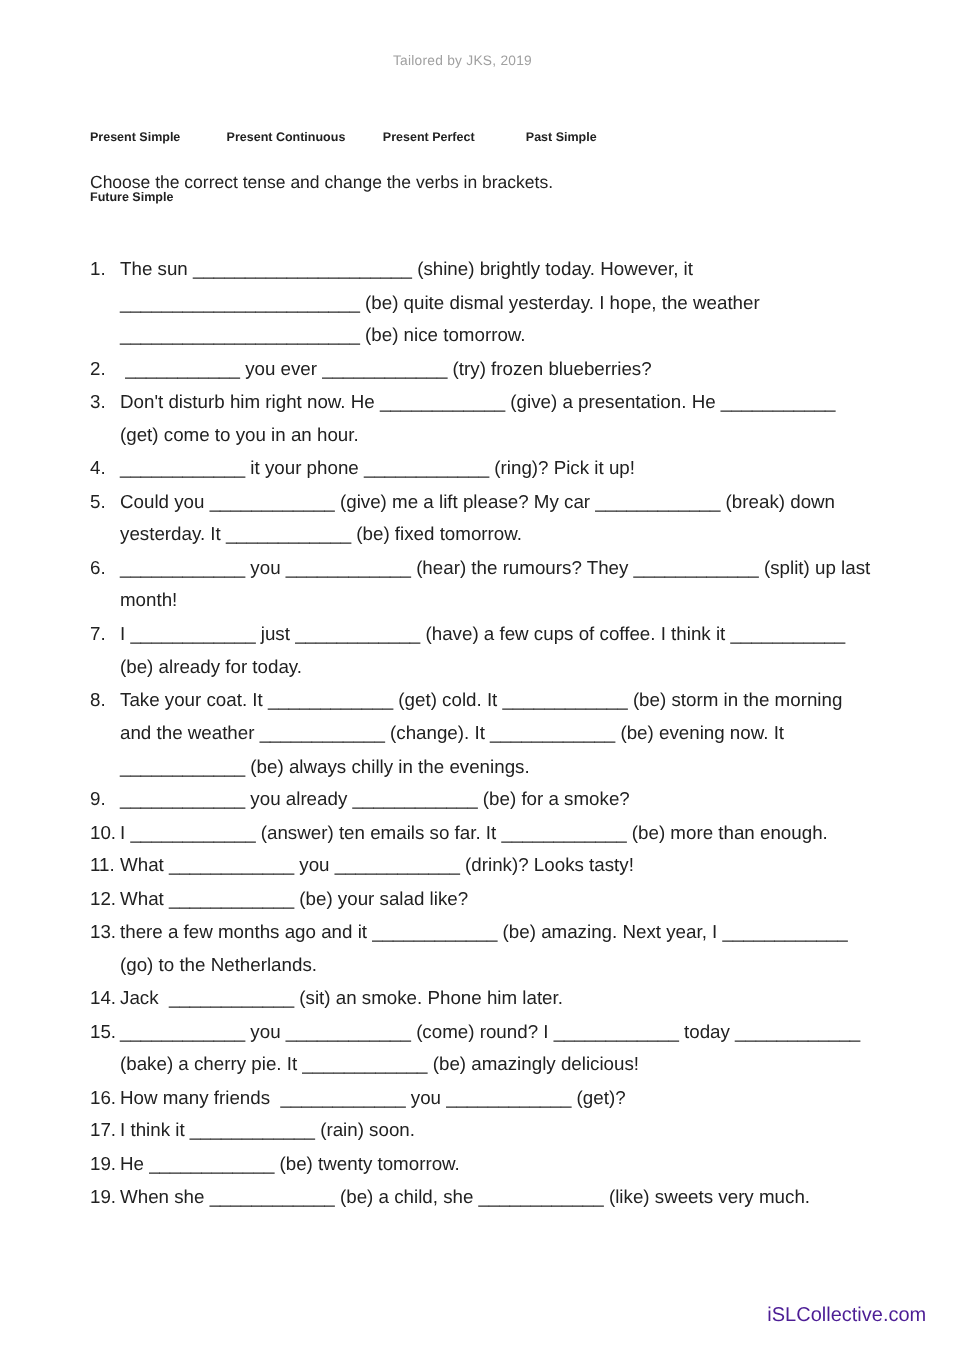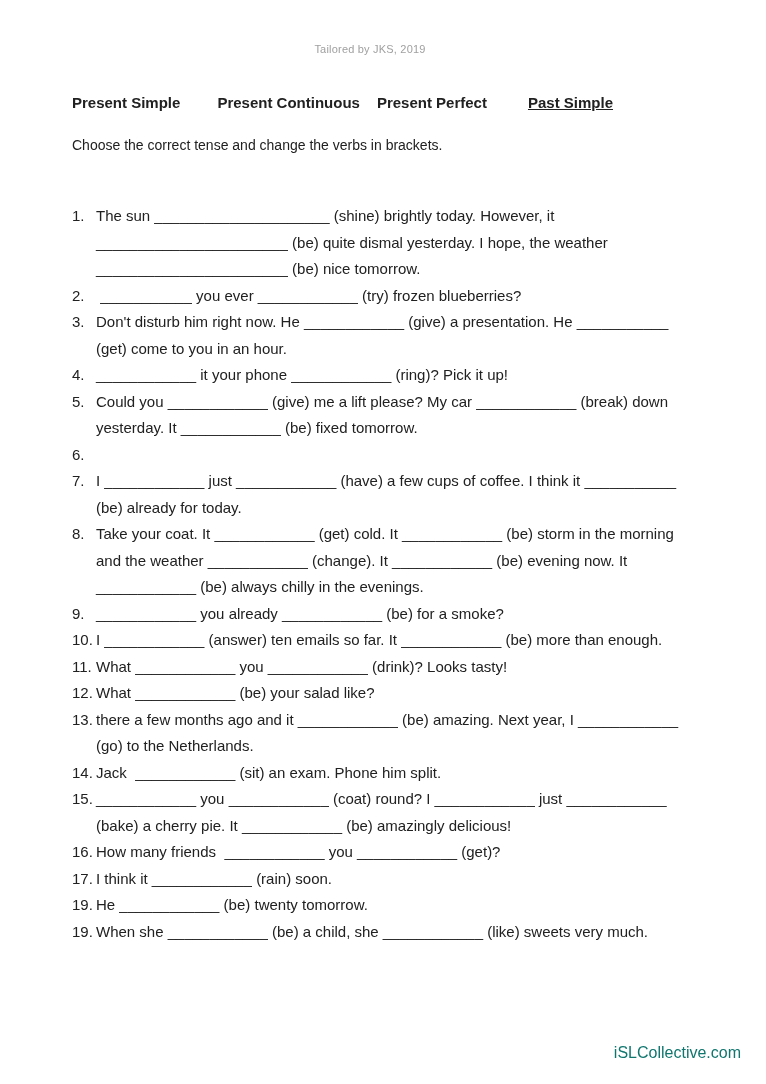--- a/index.html
+++ b/index.html
@@ -19,29 +19,29 @@
     position: absolute;
     top: 43px; left: 0;
     width: 740px;
     text-align: center;
     font-size: 11px;
     color: #a0a0a0;
     letter-spacing: 0.2px;
   }
   .tenses {
     position: absolute;
-    top: 56px; left: 72px;
-    font-size: 15px;
+    top: 76px; left: 72px;
+    font-size: 10px;
     font-weight: bold;
     white-space: pre;
   }
   .tense-row { line-height: 26px; display: flex; }
   .tense-row1 span:nth-of-type(2) { margin-left: 37px; }
-  .tense-row1 span:nth-of-type(3) { margin-left: 17px; }
-  .tense-row1 span:nth-of-type(4) { margin-left: 41px; text-decoration: underline; }
+  .tense-row1 span:nth-of-type(3) { margin-left: 30px; }
+  .tense-row1 span:nth-of-type(4) { margin-left: 41px; }
   .instruction {
     position: absolute;
     top: 136px; left: 72px;
     font-size: 14px;
     line-height: 18px;
   }
   .exercise-list {
     position: absolute;
     top: 203px; left: 72px;
     width: 648px;
@@ -49,36 +49,39 @@
     line-height: 26.5px;
   }
   .ex { display: flex; }
   .ex .num { flex: 0 0 24px; white-space: pre; }
   .ex .content { flex: 1 1 auto; white-space: pre; }
   .exline { white-space: pre; }
   .watermark {
     position: absolute;
     top: 1044px; right: 25px;
     font-size: 16px;
-    color: #0f766e;
+    color: #4c1d95;
   }
 </style>
 </head>
 <body>
 
 <div class="page">
 
   <div class="tagline">Tailored by JKS, 2019</div>
 
   <div class="tenses">
     <div class="tense-row tense-row1">
       <span>Present Simple</span>
       <span>Present Continuous</span>
       <span>Present Perfect</span>
       <span>Past Simple</span>
+    </div>
+    <div class="tense-row tense-row2">
+      <span>Future Simple</span>
     </div>
   </div>
 
   <div class="instruction">Choose the correct tense and change the verbs in brackets.</div>
 
   <div class="exercise-list">
       <div class="ex">
         <div class="num">1.</div>
         <div class="content"><div class="exline">The sun _____________________ (shine) brightly today. However, it</div><div class="exline">_______________________ (be) quite dismal yesterday. I hope, the weather</div><div class="exline">_______________________ (be) nice tomorrow.</div></div>
       </div>
@@ -93,21 +96,21 @@
       <div class="ex">
         <div class="num">4.</div>
         <div class="content"><div class="exline">____________ it your phone ____________ (ring)? Pick it up!</div></div>
       </div>
       <div class="ex">
         <div class="num">5.</div>
         <div class="content"><div class="exline">Could you ____________ (give) me a lift please? My car ____________ (break) down</div><div class="exline">yesterday. It ____________ (be) fixed tomorrow.</div></div>
       </div>
       <div class="ex">
         <div class="num">6.</div>
-        <div class="content"></div>
+        <div class="content"><div class="exline">____________ you ____________ (hear) the rumours? They ____________ (split) up last</div><div class="exline">month!</div></div>
       </div>
       <div class="ex">
         <div class="num">7.</div>
         <div class="content"><div class="exline">I ____________ just ____________ (have) a few cups of coffee. I think it ___________</div><div class="exline">(be) already for today.</div></div>
       </div>
       <div class="ex">
         <div class="num">8.</div>
         <div class="content"><div class="exline">Take your coat. It ____________ (get) cold. It ____________ (be) storm in the morning</div><div class="exline">and the weather ____________ (change). It ____________ (be) evening now. It</div><div class="exline">____________ (be) always chilly in the evenings.</div></div>
       </div>
       <div class="ex">
@@ -125,25 +128,25 @@
       <div class="ex">
         <div class="num">12.</div>
         <div class="content"><div class="exline">What ____________ (be) your salad like?</div></div>
       </div>
       <div class="ex">
         <div class="num">13.</div>
         <div class="content"><div class="exline">there a few months ago and it ____________ (be) amazing. Next year, I ____________</div><div class="exline">(go) to the Netherlands.</div></div>
       </div>
       <div class="ex">
         <div class="num">14.</div>
-        <div class="content"><div class="exline">Jack  ____________ (sit) an exam. Phone him split.</div></div>
+        <div class="content"><div class="exline">Jack  ____________ (sit) an smoke. Phone him later.</div></div>
       </div>
       <div class="ex">
         <div class="num">15.</div>
-        <div class="content"><div class="exline">____________ you ____________ (coat) round? I ____________ just ____________</div><div class="exline">(bake) a cherry pie. It ____________ (be) amazingly delicious!</div></div>
+        <div class="content"><div class="exline">____________ you ____________ (come) round? I ____________ today ____________</div><div class="exline">(bake) a cherry pie. It ____________ (be) amazingly delicious!</div></div>
       </div>
       <div class="ex">
         <div class="num">16.</div>
         <div class="content"><div class="exline">How many friends  ____________ you ____________ (get)?</div></div>
       </div>
       <div class="ex">
         <div class="num">17.</div>
         <div class="content"><div class="exline">I think it ____________ (rain) soon.</div></div>
       </div>
       <div class="ex">

